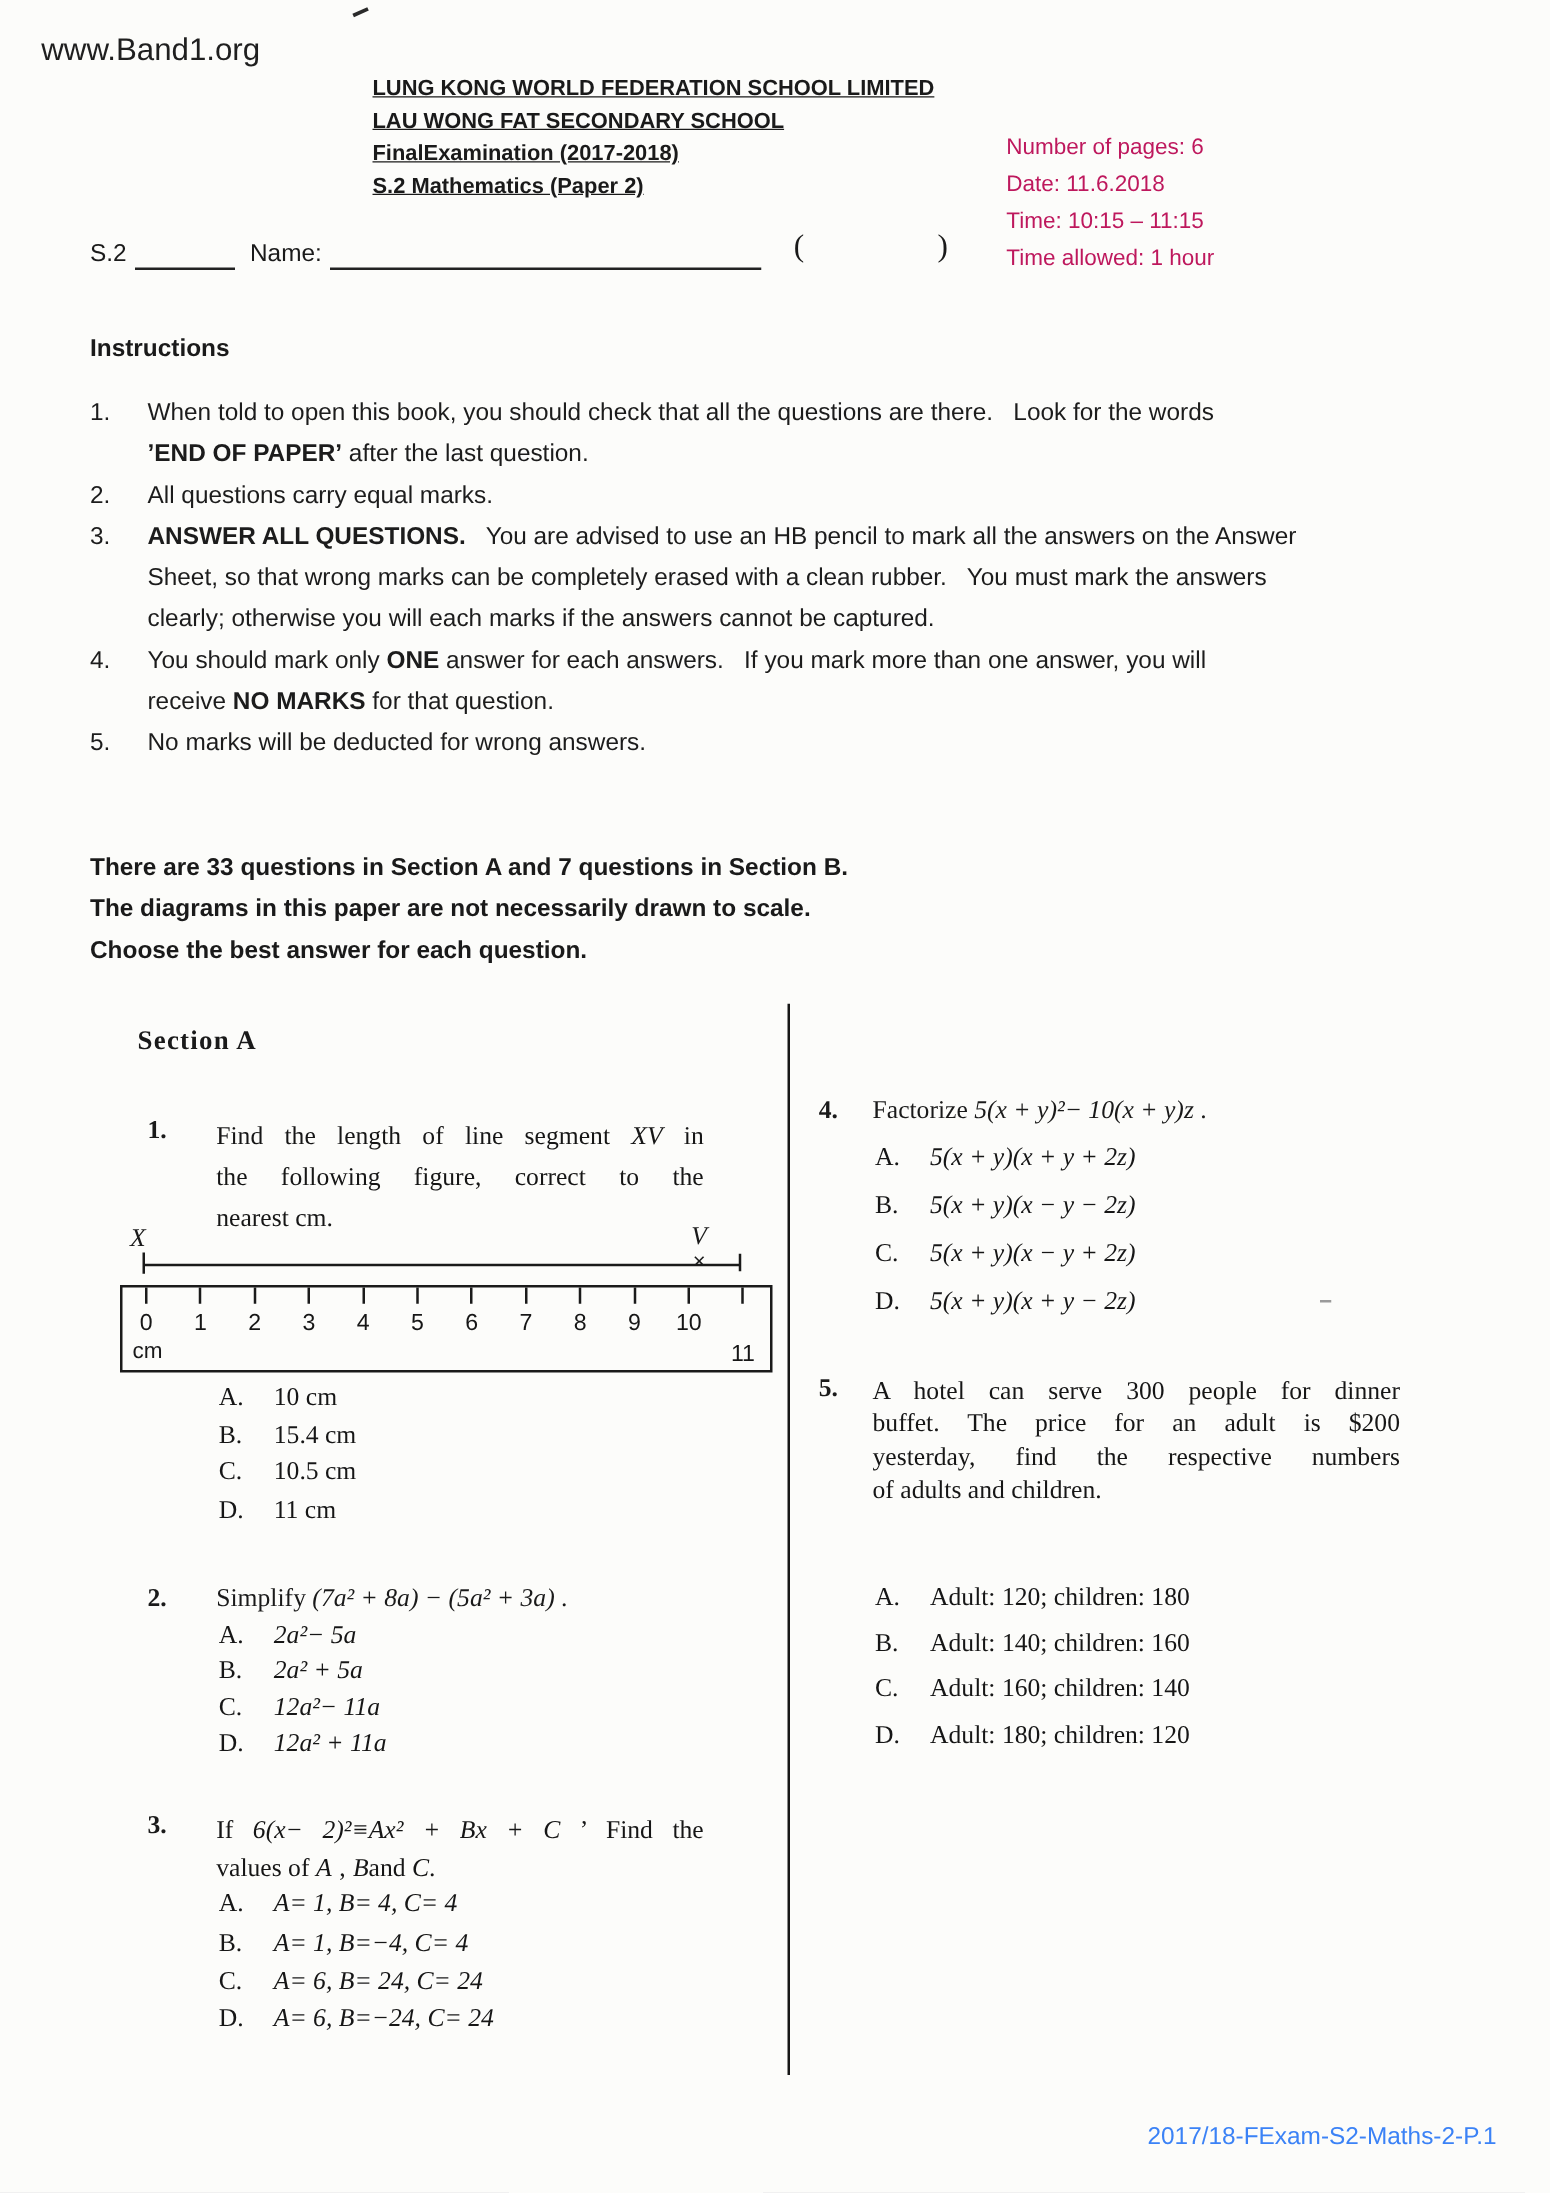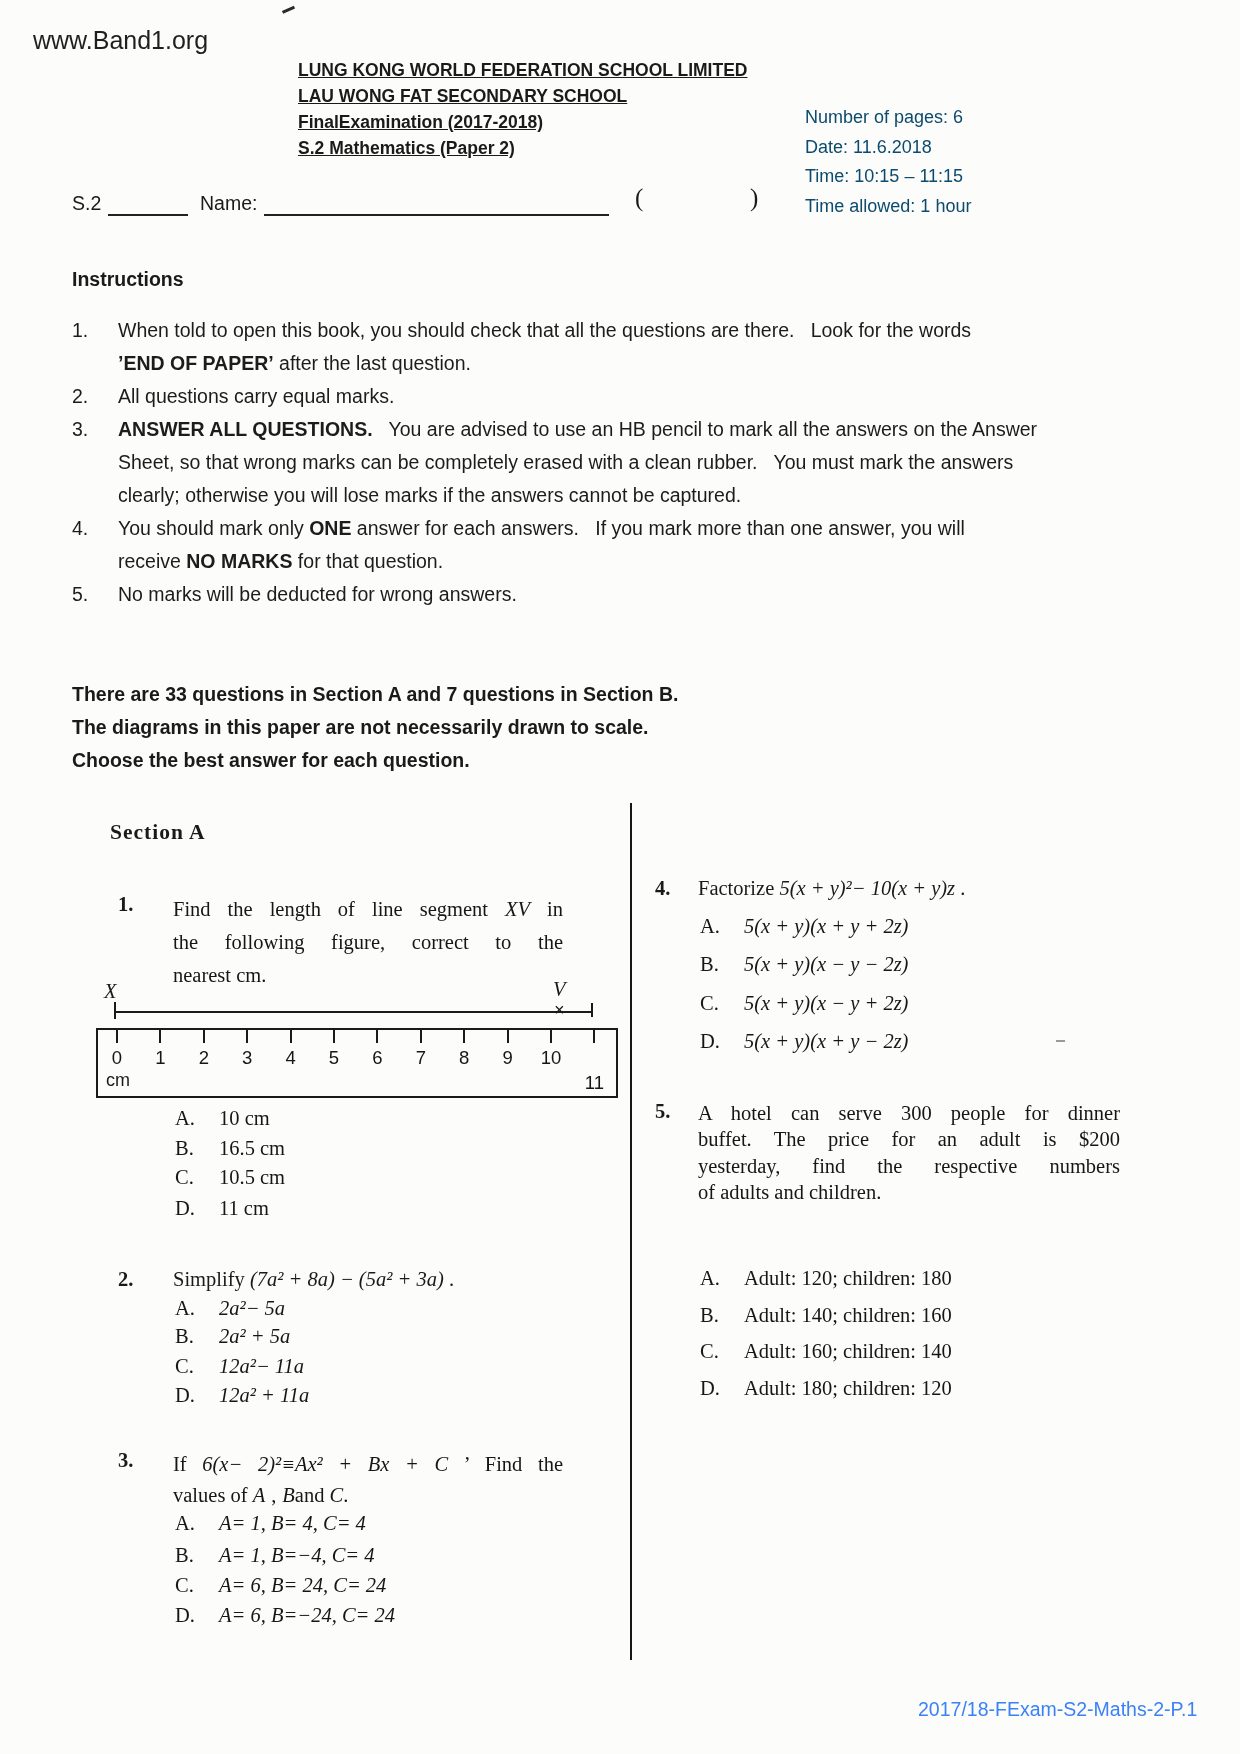--- a/index.html
+++ b/index.html
@@ -32,42 +32,42 @@
 
   <div class="abs" style="left:283px;top:8px;width:13px;height:5px;border-top:3px solid #2a2a2a;transform:rotate(-24deg);"></div>
 
   <div class="abs sans b" style="left:298px;top:57px;width:494px;line-height:26px;font-size:17.5px;">
     <div class="u">LUNG KONG WORLD FEDERATION SCHOOL LIMITED</div>
     <div class="u">LAU WONG FAT SECONDARY SCHOOL</div>
     <div class="u">FinalExamination (2017-2018)</div>
     <div class="u">S.2 Mathematics (Paper 2)</div>
   </div>
 
-  <div class="abs sans t18" style="left:805px;top:103px;line-height:29.5px;color:#0c4a6e;">
+  <div class="abs sans t18" style="left:805px;top:103px;line-height:29.5px;color:#be185d;">
     <div>Number of pages: 6</div>
     <div>Date: 11.6.2018</div>
     <div>Time: 10:15 – 11:15</div>
     <div>Time allowed: 1 hour</div>
   </div>
 
   <div class="abs sans t19" style="left:72px;top:192px;">S.2</div>
   <div class="abs blank" style="left:108px;top:214px;width:80px;"></div>
   <div class="abs sans t19" style="left:200px;top:192px;">Name:</div>
   <div class="abs blank" style="left:264px;top:214px;width:345px;"></div>
   <div class="abs serif" style="left:635px;top:184px;font-size:25px;">(</div>
   <div class="abs serif" style="left:750px;top:184px;font-size:25px;">)</div>
 
   <div class="abs sans b t19" style="left:72px;top:268px;">Instructions</div>
 
   <div class="iline" style="top:319px;"><span class="inum">1.</span><span>When told to open this book, you should check that all the questions are there.   Look for the words</span></div>
   <div class="iline ind" style="top:352px;"><span class="b">’END OF PAPER’</span><span> after the last question.</span></div>
   <div class="iline" style="top:385px;"><span class="inum">2.</span><span>All questions carry equal marks.</span></div>
   <div class="iline" style="top:418px;"><span class="inum">3.</span><span class="b">ANSWER ALL QUESTIONS.</span><span>   You are advised to use an HB pencil to mark all the answers on the Answer</span></div>
   <div class="iline ind" style="top:451px;"><span>Sheet, so that wrong marks can be completely erased with a clean rubber.   You must mark the answers</span></div>
-  <div class="iline ind" style="top:484px;"><span>clearly; otherwise you will lose marks if the answers cannot be captured.</span></div>
+  <div class="iline ind" style="top:484px;"><span>clearly; otherwise you will each marks if the answers cannot be captured.</span></div>
   <div class="iline" style="top:517px;"><span class="inum">4.</span><span>You should mark only </span><span class="b">ONE</span><span> answer for each answers.   If you mark more than one answer, you will</span></div>
   <div class="iline ind" style="top:550px;"><span>receive </span><span class="b">NO MARKS</span><span> for that question.</span></div>
   <div class="iline" style="top:583px;"><span class="inum">5.</span><span>No marks will be deducted for wrong answers.</span></div>
 
   <div class="abs sans b t19" style="left:72px;top:683px;">There are 33 questions in Section A and 7 questions in Section B.</div>
   <div class="abs sans b t19" style="left:72px;top:749px;">Choose the best answer for each question.</div>
   <div class="abs sans b t19" style="left:72px;top:716px;">The diagrams in this paper are not necessarily drawn to scale.</div>
 
   <div class="abs divline" style="left:630px;top:803px;width:2px;height:857px;"></div>
 
@@ -115,21 +115,21 @@
         <div class="rnum" style="left: 474.4px; margin-top: 25px;">11</div>
       </div>
   </div>
 
   <div class="abs opt" style="left:175px;top:1107px;">
       <span class="olab">A.</span>
       <span>10 cm</span>
     </div>
   <div class="abs opt" style="left:175px;top:1137px;">
       <span class="olab">B.</span>
-      <span>16.5 cm</span>
+      <span>15.4 cm</span>
     </div>
   <div class="abs opt" style="left:175px;top:1166px;">
       <span class="olab">C.</span>
       <span>10.5 cm</span>
     </div>
   <div class="abs opt" style="left:175px;top:1197px;">
       <span class="olab">D.</span>
       <span>11 cm</span>
     </div>
 

